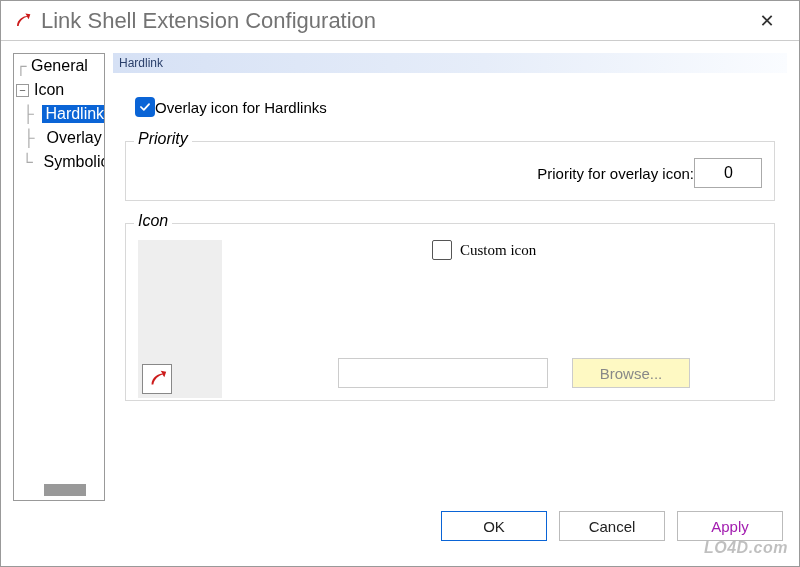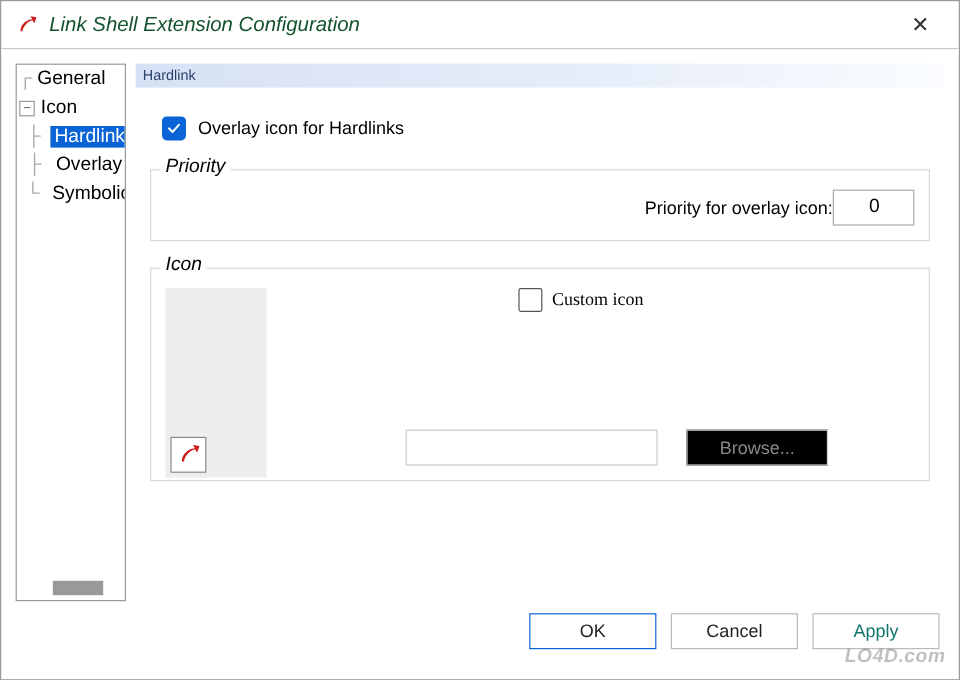--- a/index.html
+++ b/index.html
@@ -21,24 +21,23 @@
     }
     .titlebar-icon {
       width: 22px;
       height: 22px;
       margin-right: 8px;
       display: flex;
       align-items: center;
       justify-content: center;
     }
     .title-text {
-      font-size: 17px;
-      color: #14532d;
+      font-size: 22px;
+      color: #737373;
       flex: 1;
-      font-style: italic;
     }
     .close-btn {
       font-size: 18px;
       width: 40px;
       text-align: center;
       color: #333;
     }
     .content {
       display: flex;
       height: 460px;
@@ -113,21 +112,20 @@
       padding-left: 6px;
       font-size: 12px;
       color: #2a3f6a;
     }
     .panel {
       padding: 24px 12px 12px 12px;
     }
     .checkbox-row {
       display: flex;
       align-items: center;
-      gap: 10px;
       margin-bottom: 24px;
       padding-left: 10px;
     }
     .checkbox {
       width: 20px;
       height: 20px;
       background: #0a64d6;
       border-radius: 4px;
       display: flex;
       align-items: center;
@@ -210,21 +208,21 @@
     .path-input {
       width: 210px;
       height: 30px;
       border: 1px solid #ccc;
       background: #fff;
     }
     .browse-btn {
       width: 118px;
       height: 30px;
       border: 1px solid #ccc;
-      background: #000000;
+      background: #fef9c3;
       color: #888;
       font-size: 15px;
     }
     .footer {
       height: 50px;
       display: flex;
       justify-content: flex-end;
       align-items: center;
       gap: 12px;
       padding-right: 16px;
@@ -234,21 +232,21 @@
       height: 30px;
       border: 1px solid #bbb;
       background: #fff;
       font-size: 15px;
       color: #222;
     }
     .btn.primary {
       border: 1px solid #0a64d6;
     }
     .btn.disabled {
-      color: #0f766e;
+      color: #a21caf;
     }
     .watermark {
       position: absolute;
       right: 12px;
       bottom: 10px;
       font-size: 16px;
       color: rgba(0,0,0,0.25);
       font-weight: 600;
       font-style: italic;
       letter-spacing: 0.5px;

